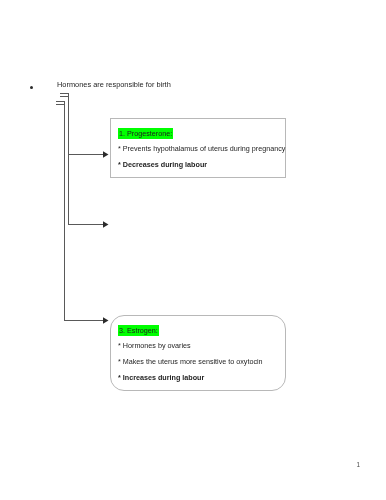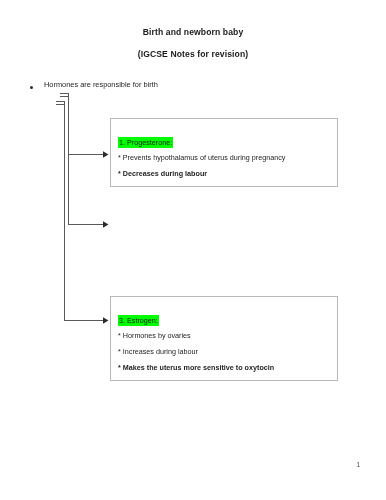--- a/index.html
+++ b/index.html
@@ -45,21 +45,21 @@
     color: #1a1a1a;
   }
 
   
   .bullet-row {
     position: absolute;
     left: 30px;
     top: 80px;
     display: flex;
     align-items: center;
-    gap: 11px;
+    gap: 24px;
   }
   .bullet-dot {
     width: 3px;
     height: 3px;
     border-radius: 50%;
     background: #2b2b2b;
     margin-top: 4px;
     flex: 0 0 auto;
   }
   .bullet-text {
@@ -76,29 +76,29 @@
     top: 0;
     width: 386px;
     height: 500px;
     pointer-events: none;
   }
 
   
   .hormone-box {
     position: absolute;
     left: 110px;
-    width: 228px;
+    width: 176px;
     box-sizing: border-box;
     border: 1px solid #b8b8b8;
     background: #ffffff;
-    padding: 12px 7px 6px 7px;
+    padding: 3px 7px 6px 7px;
   }
   .box-1 { top: 118px; }
   .box-2 { top: 222px; }
-  .box-3 { top: 296px; }
+  .box-3 { top: 315px; border-radius: 14px; }
 
   .box-heading {
     display: inline-block;
     background: #00ff00;
     color: #1c1c1c;
     font-size: 7.2px;
     line-height: 9px;
     padding: 1px 1px 1px 1px;
     margin-bottom: 5px;
     white-space: nowrap;
@@ -119,24 +119,20 @@
     bottom: 32px;
     font-size: 6.4px;
     color: #4a4a4a;
   }
 </style>
 </head>
 <body>
 
 <div class="page">
 
-  <div class="title-block">
-    <div class="doc-title">Birth and newborn baby</div>
-    <div class="doc-subtitle">(IGCSE Notes for revision)</div>
-  </div>
 
   <div class="bullet-row">
     <span class="bullet-dot"></span>
     <span class="bullet-text">Hormones are responsible for birth</span>
   </div>
 
   <svg class="connectors" viewBox="0 0 386 500" width="386" height="500" xmlns="http://www.w3.org/2000/svg">
     <g stroke="#595959" stroke-width="1" fill="none" shape-rendering="crispEdges">
 
       <line x1="60" y1="93.5" x2="68.5" y2="93.5"></line>
@@ -162,19 +158,19 @@
   <div class="hormone-box box-1">
     <div class="box-heading">1. Progesterone:</div>
     <div class="box-item">* Prevents hypothalamus of uterus during pregnancy</div>
     <div class="box-item">* Decreases during labour</div>
   </div>
 
 
   <div class="hormone-box box-3">
     <div class="box-heading">3. Estrogen:</div>
     <div class="box-item">* Hormones by ovaries</div>
+    <div class="box-item">* Makes the uterus more sensitive to oxytocin</div>
     <div class="box-item">* Increases during labour</div>
-    <div class="box-item">* Makes the uterus more sensitive to oxytocin</div>
   </div>
 
   <div class="page-number">1</div>
 
 </div>
 
 </body></html>

